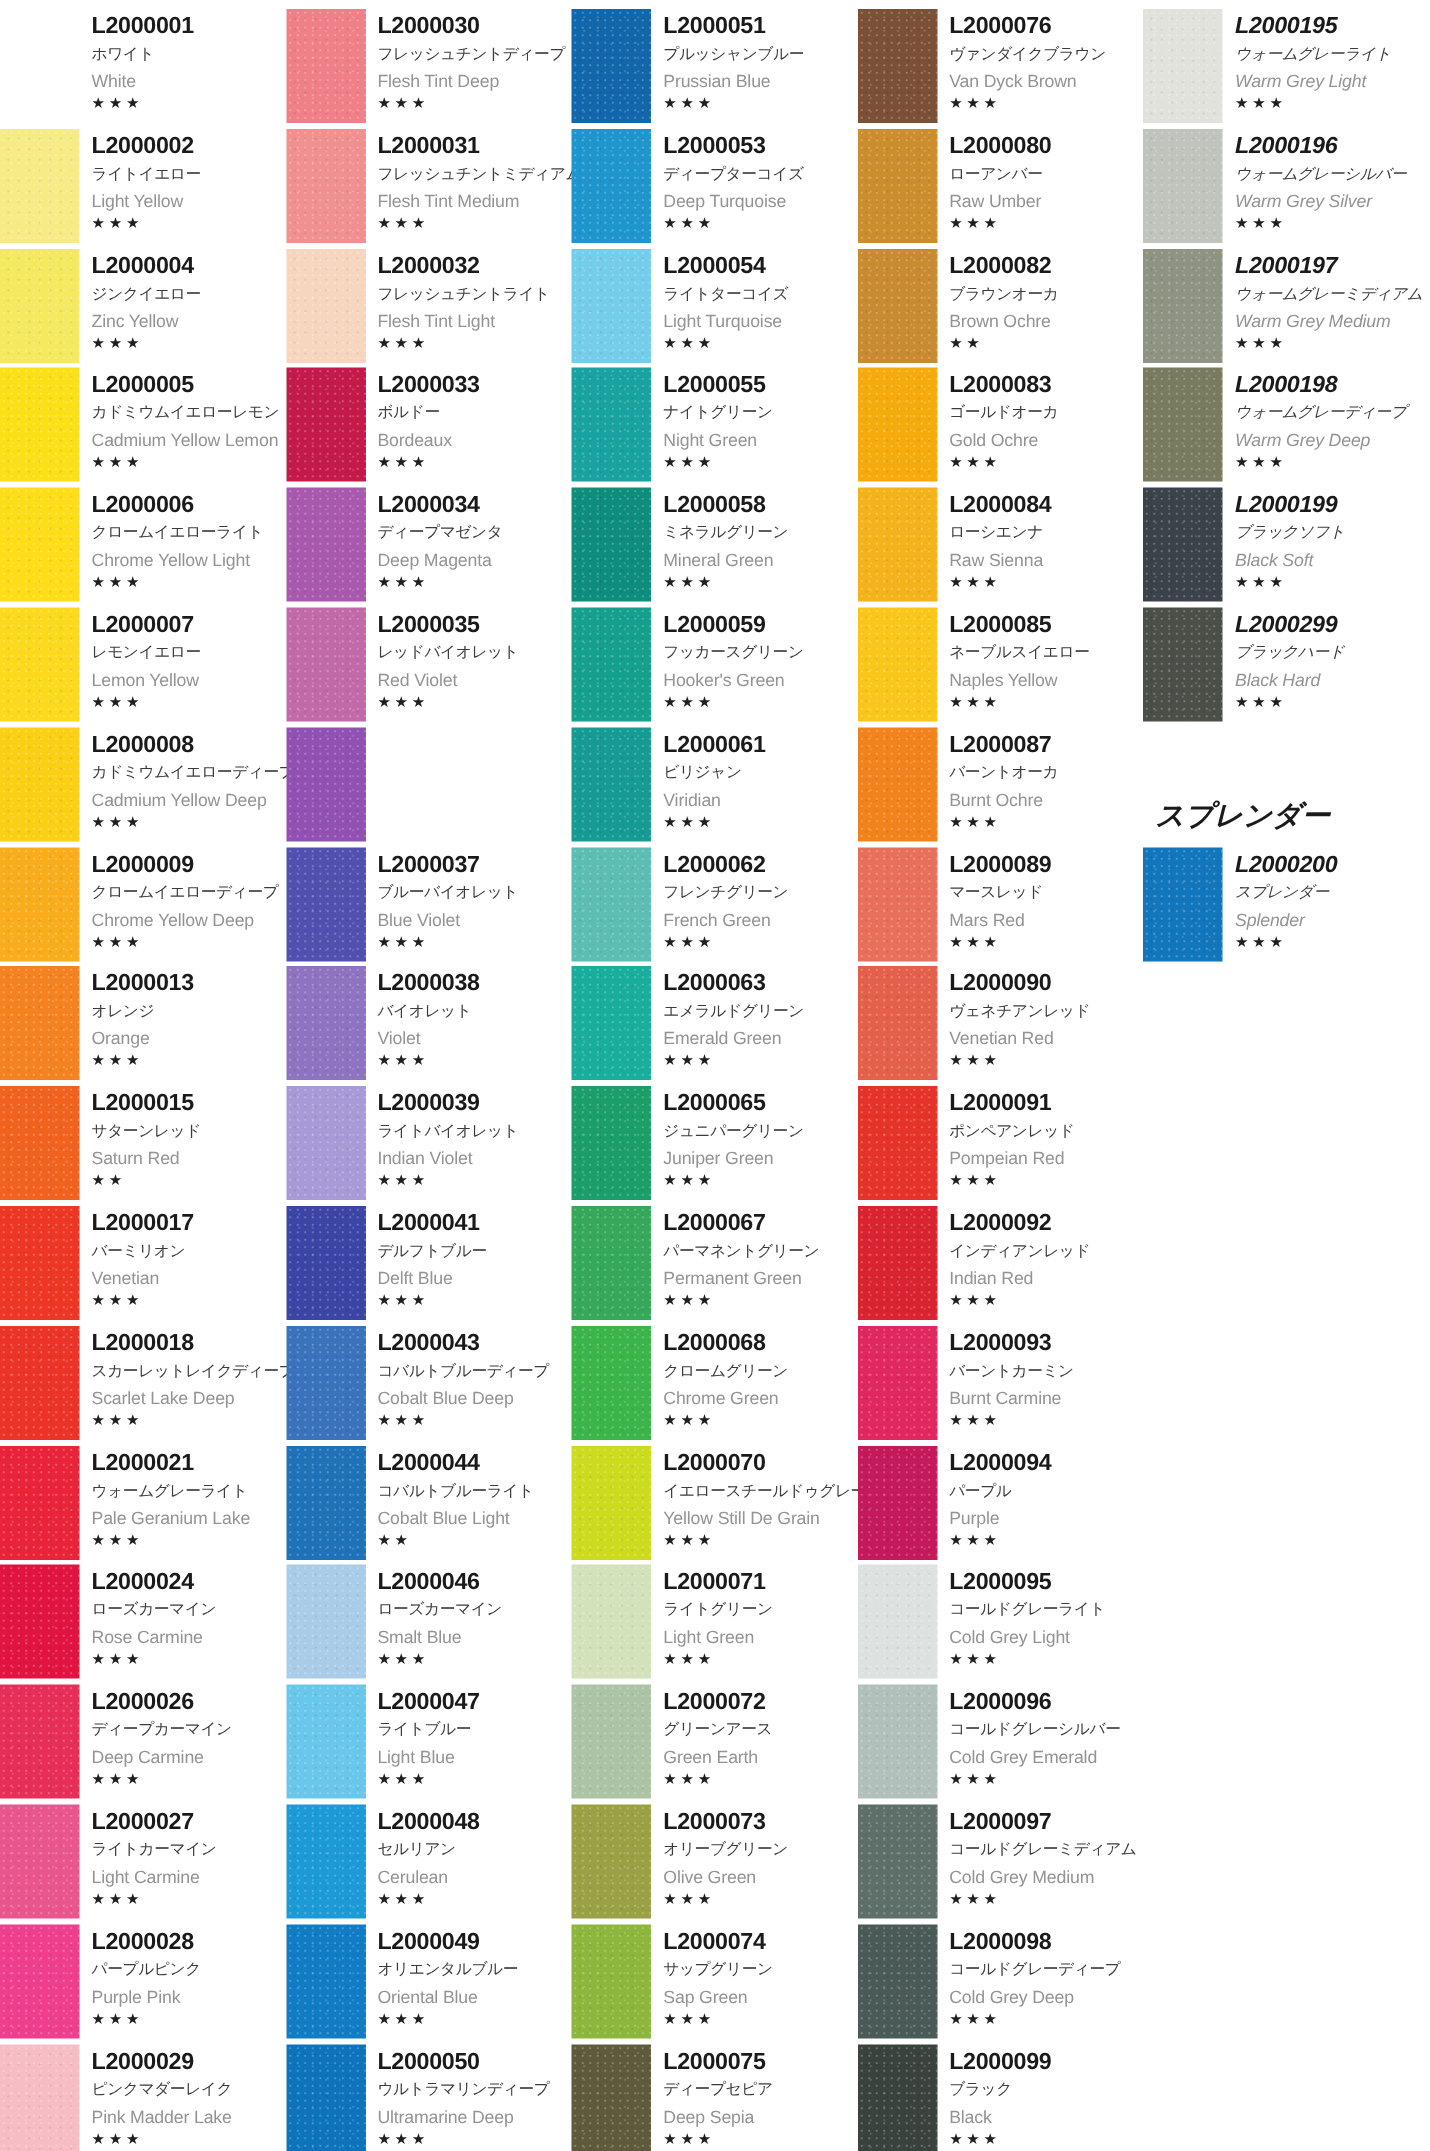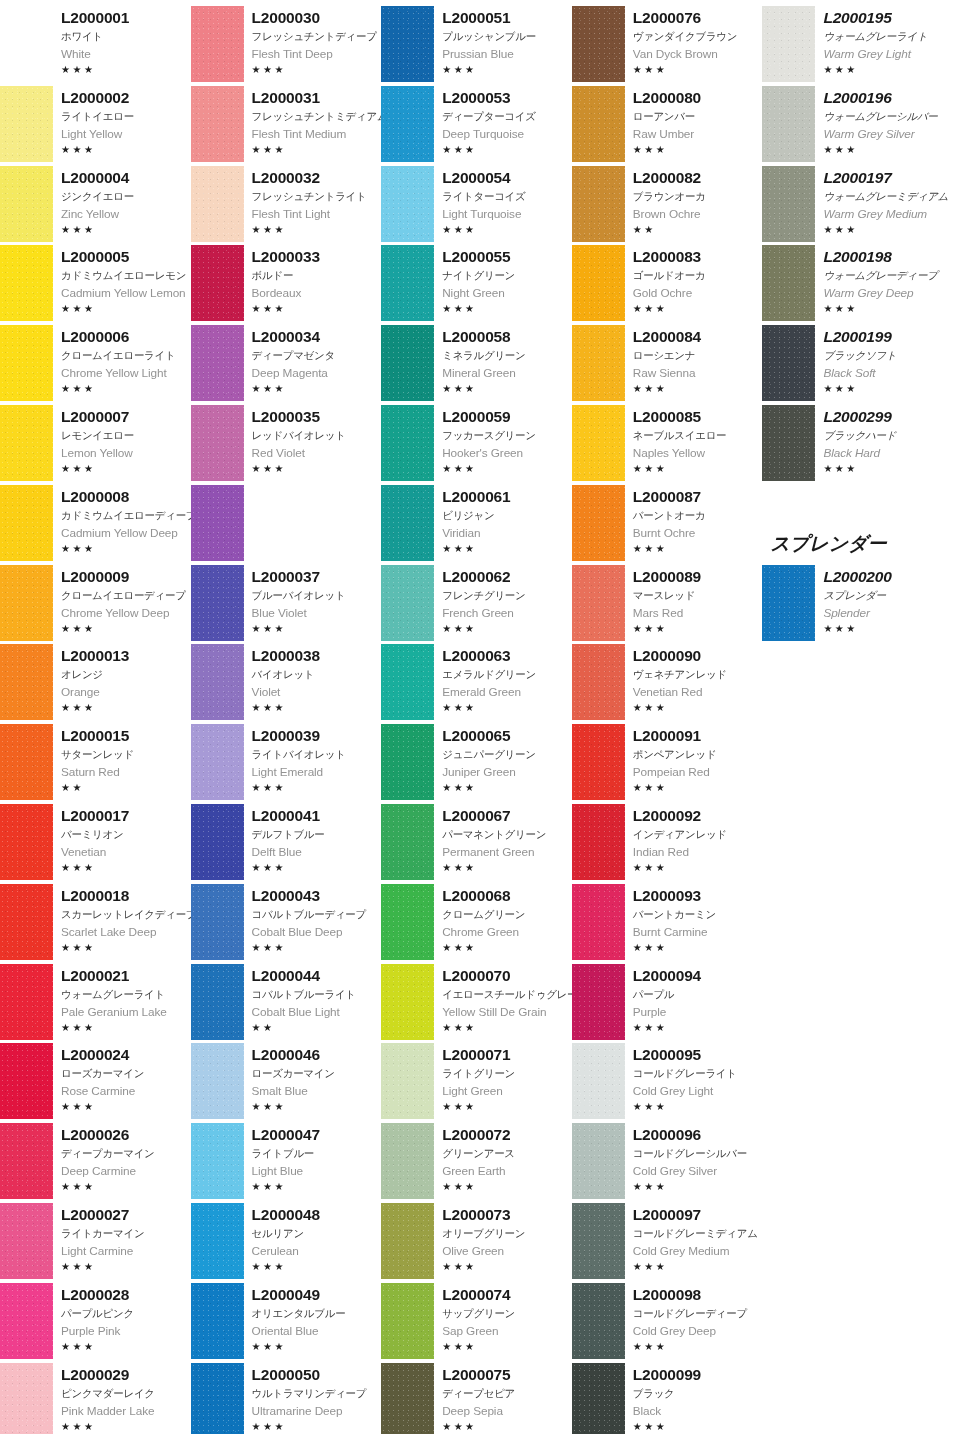--- a/index.html
+++ b/index.html
@@ -404,21 +404,21 @@
             <div class="stars">★★★</div>
           </div>
         </div>
         <div class="entry">
           <div class="swatch" style="background: rgb(167, 154, 214);">
             <div class="grain"></div>
           </div>
           <div class="info">
             <div class="code">L2000039</div>
             <div class="jp">ライトバイオレット</div>
-            <div class="en">Light Emerald</div>
+            <div class="en">Indian Violet</div>
             <div class="stars">★★★</div>
           </div>
         </div>
         <div class="entry">
           <div class="swatch" style="background: rgb(58, 69, 165);">
             <div class="grain"></div>
           </div>
           <div class="info">
             <div class="code">L2000041</div>
             <div class="jp">デルフトブルー</div>
@@ -859,21 +859,21 @@
             <div class="stars">★★★</div>
           </div>
         </div>
         <div class="entry">
           <div class="swatch" style="background: rgb(178, 192, 187);">
             <div class="grain"></div>
           </div>
           <div class="info">
             <div class="code">L2000096</div>
             <div class="jp">コールドグレーシルバー</div>
-            <div class="en">Cold Grey Silver</div>
+            <div class="en">Cold Grey Emerald</div>
             <div class="stars">★★★</div>
           </div>
         </div>
         <div class="entry">
           <div class="swatch" style="background: rgb(94, 111, 106);">
             <div class="grain"></div>
           </div>
           <div class="info">
             <div class="code">L2000097</div>
             <div class="jp">コールドグレーミディアム</div>

